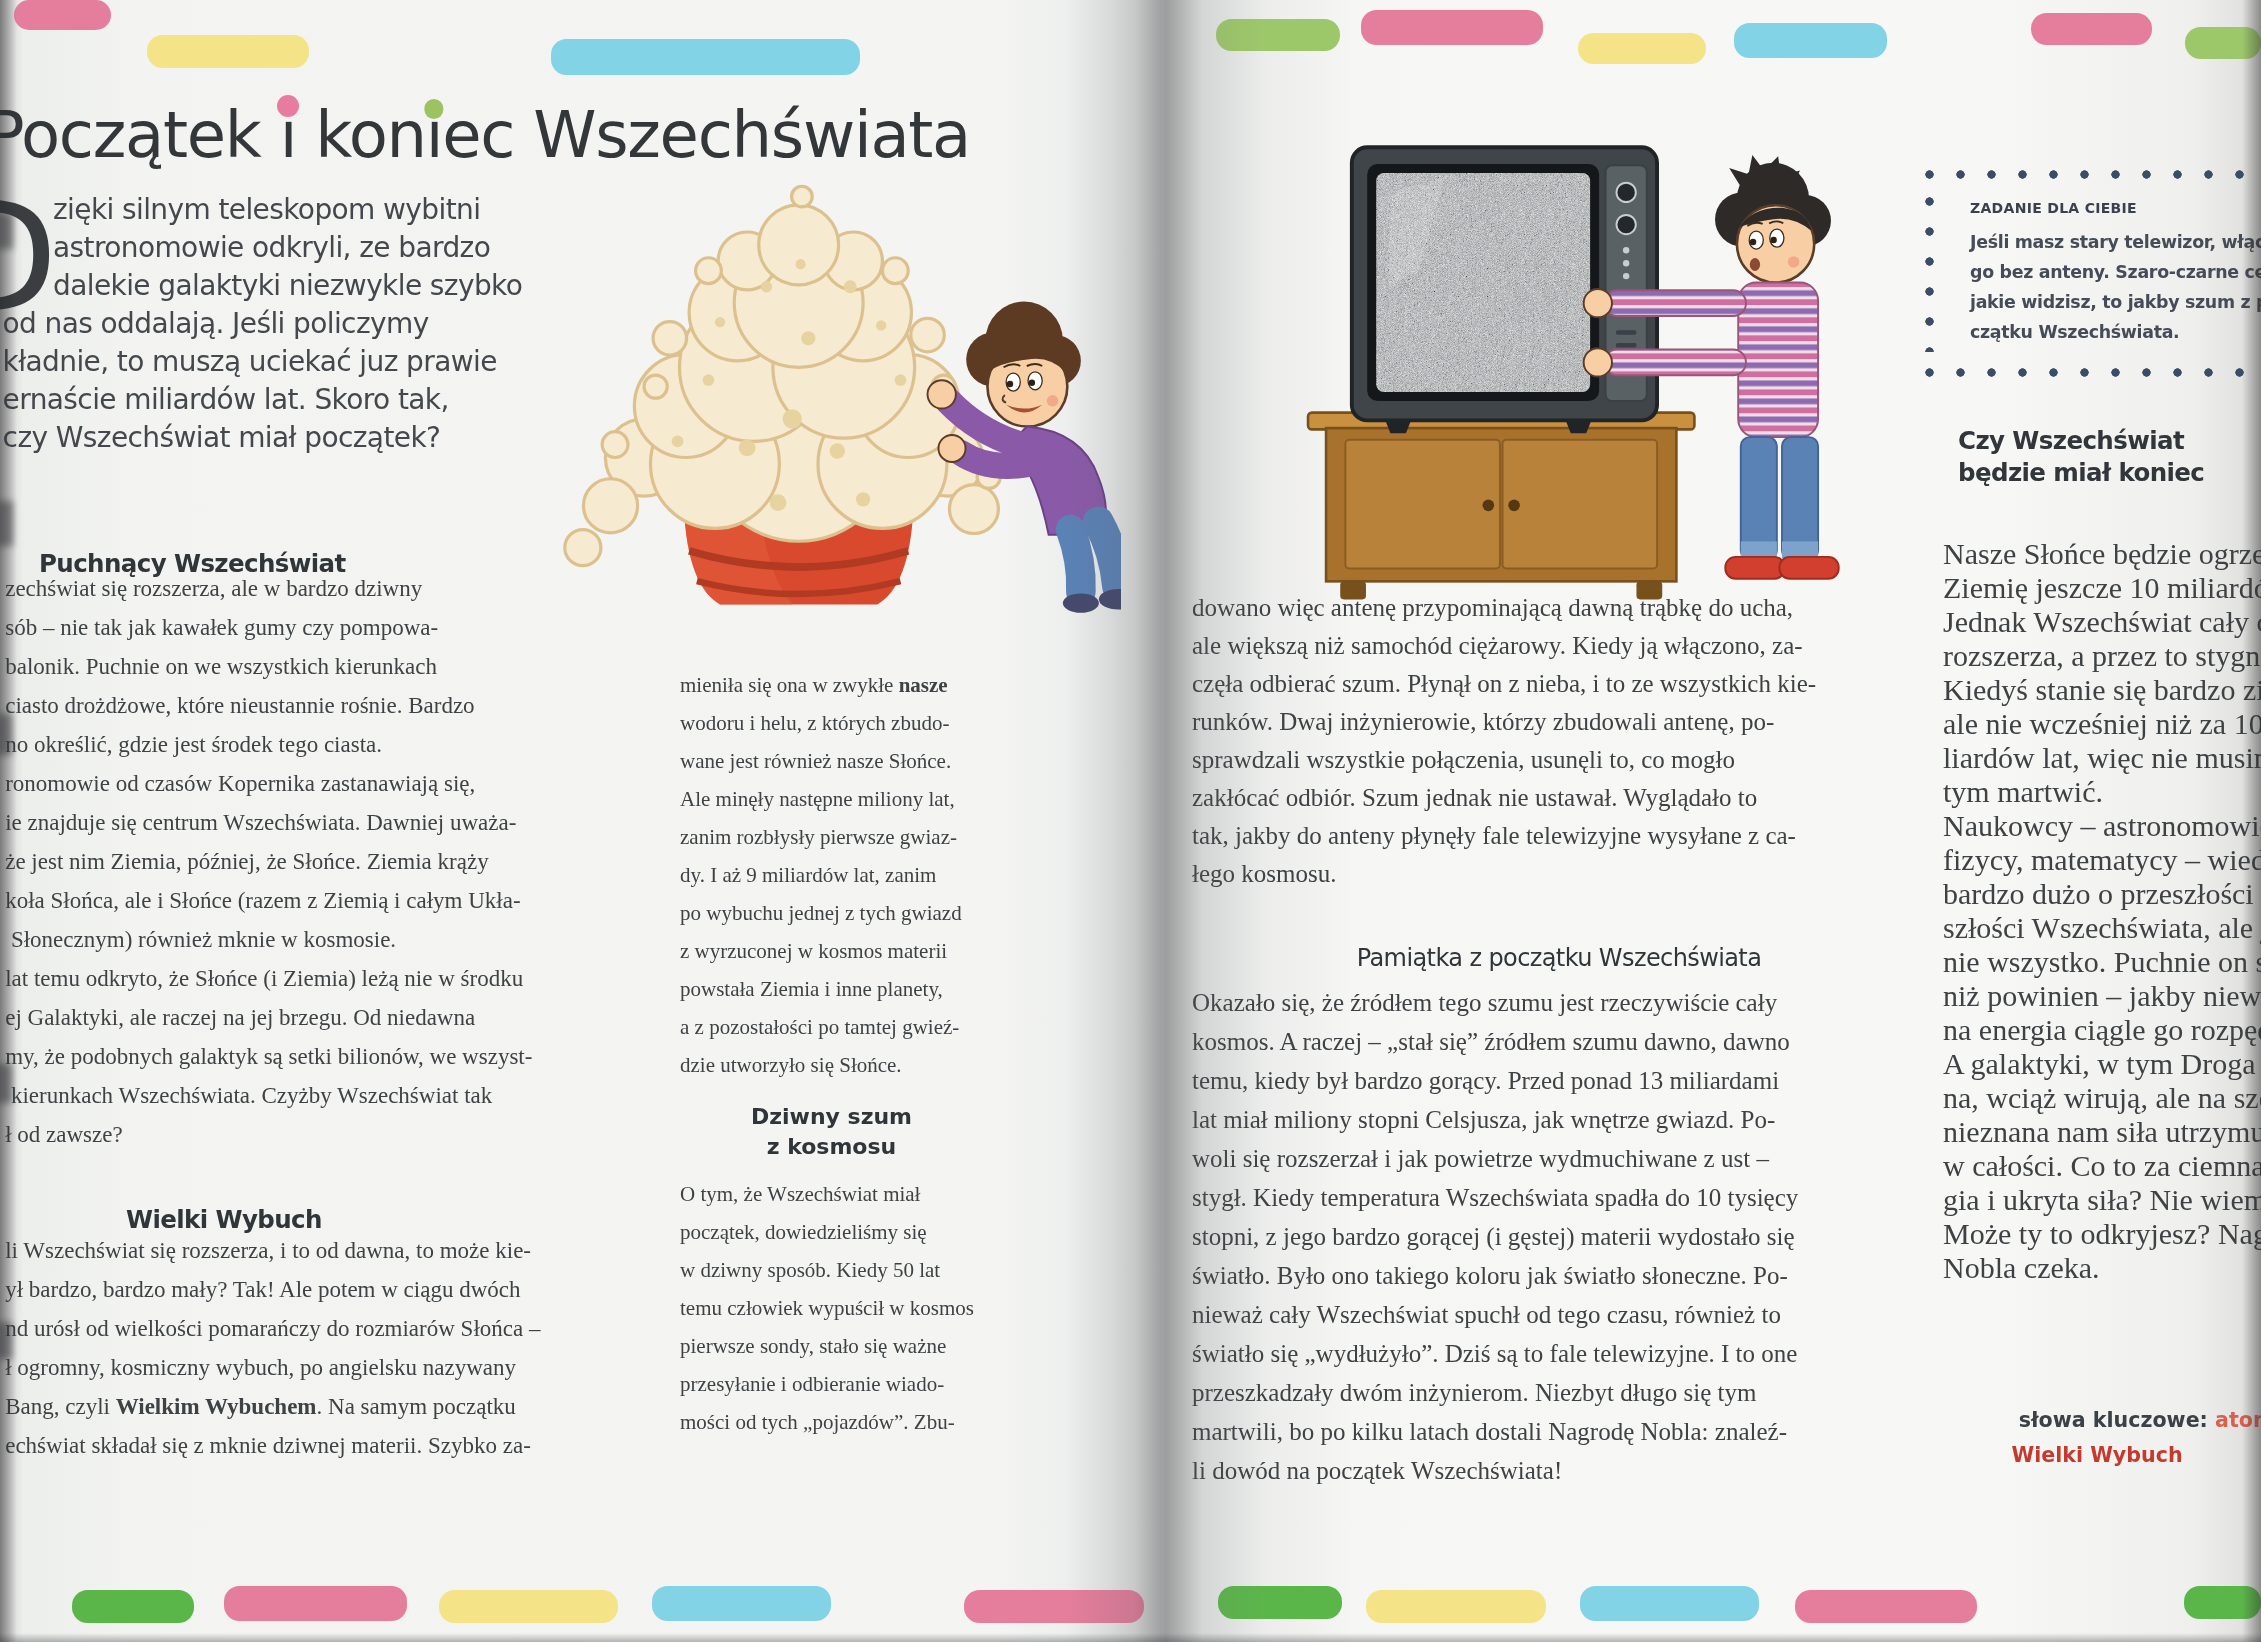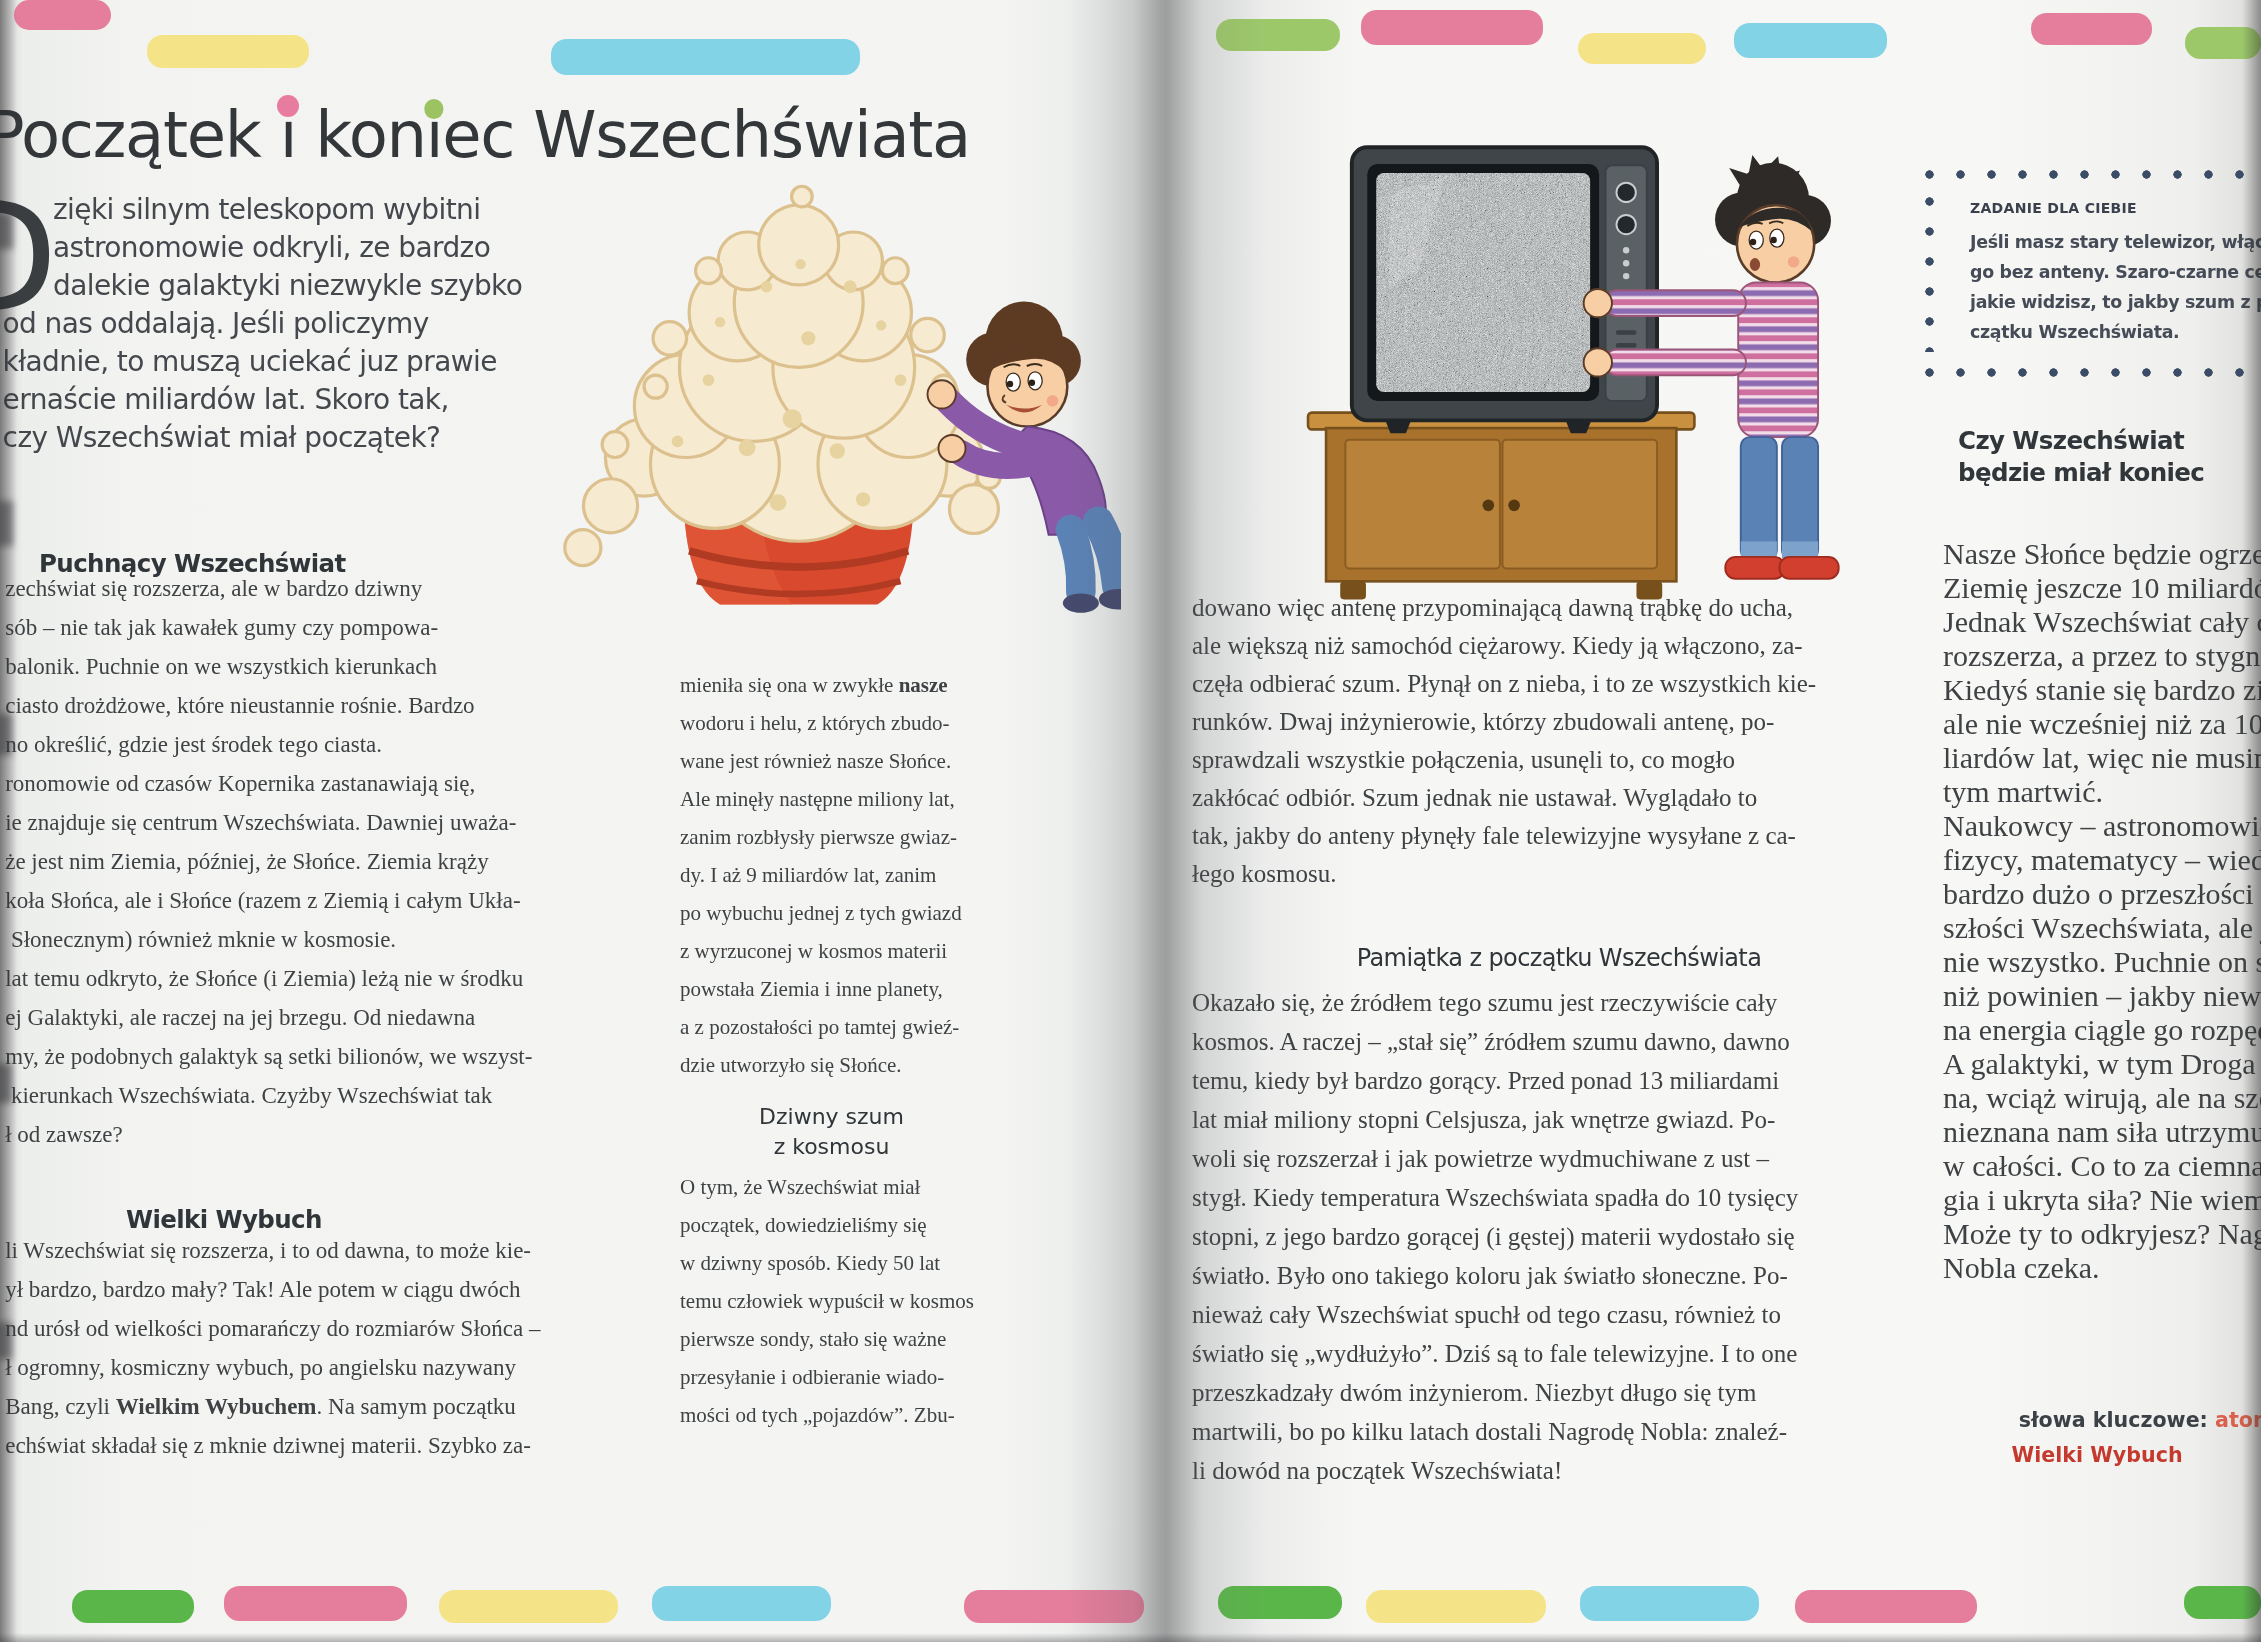--- a/index.html
+++ b/index.html
@@ -31,21 +31,21 @@
   .introA{left:53px;top:191px;font-size:28px;line-height:38px;letter-spacing:-0.6px;color:#44484d;}
   .introB{left:2.6px;top:305px;font-size:28px;line-height:38px;letter-spacing:-0.6px;color:#44484d;}
   
   .h-comic{font-weight:bold;color:#303539;letter-spacing:-0.6px;}
   .h1{left:39px;top:549px;font-size:24.5px;}
   .h2{left:126px;top:1205px;font-size:24.5px;}
   
   .col-left{left:5.2px;top:569px;font-size:23px;line-height:39px;color:#3f4244;}
   .col-left2{left:5.2px;top:1231px;font-size:23px;line-height:39px;color:#3f4244;}
   .col-mid{left:680px;top:666px;width:412px;font-size:21px;line-height:38px;color:#3f4244;}
-  .col-mid .mh{font-family:"DejaVu Sans",sans-serif;font-weight:normal;font-size:22px;line-height:30px;color:#303539;text-align:center;margin:18px 0 6px 0;width:303px;}
+  .col-mid .mh{font-family:"DejaVu Sans",sans-serif;font-weight:bold;font-size:22px;line-height:30px;color:#303539;text-align:center;margin:18px 0 13px 0;width:303px;}
   .col-right{left:1192px;top:589px;width:773px;font-size:25px;line-height:38px;color:#3f4244;}
   .col-right .rh{font-family:"DejaVu Sans",sans-serif;font-weight:normal;font-size:24px;color:#303539;text-align:center;width:734px;margin:46px 0 0 0;letter-spacing:-0.6px;}
   .col-right .p2{line-height:39px;margin-top:6.4px;}
   
   .dots-h{position:absolute;height:9px;background-image:radial-gradient(circle at 4.5px 4.5px,#3a4c66 3.9px,transparent 4.5px);background-size:31px 9px;background-repeat:repeat-x;}
   .dots-v{position:absolute;width:9px;background-image:radial-gradient(circle at 4.5px 4.5px,#3a4c66 3.9px,transparent 4.5px);background-size:9px 30px;background-repeat:repeat-y;}
   .task-title{left:1970px;top:200px;font-size:14px;font-weight:bold;color:#3a414d;letter-spacing:0.3px;}
   .task-body{left:1970px;top:227px;font-size:17.4px;line-height:30px;font-weight:bold;color:#464c57;letter-spacing:-0.3px;}
   .end-h{left:1958px;top:425px;width:283px;text-align:left;font-size:24.5px;line-height:32px;font-weight:bold;color:#31363b;letter-spacing:-0.6px;}
   .end-body{left:1943px;top:506px;font-size:30px;line-height:34px;color:#3f4244;margin-top:31px;}

